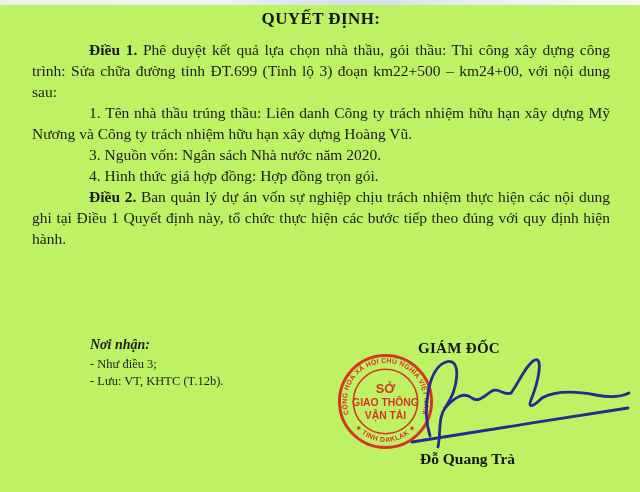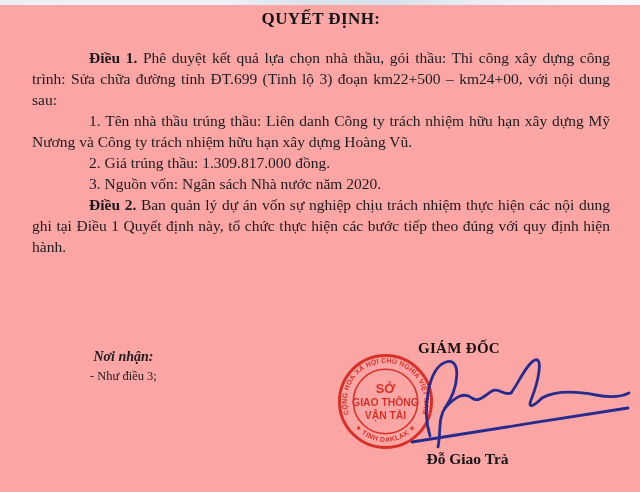--- a/index.html
+++ b/index.html
@@ -1,47 +1,47 @@
 <!DOCTYPE html>
 <html><head>
 <meta charset="utf-8">
 <style>
   html,body{margin:0;padding:0;background:#ffffff;}
   .page{
     position:relative;
     width:640px;height:492px;
-    background:#fca5a5;
+    background:#bef264;
     overflow:hidden;
     font-family:"Liberation Serif","DejaVu Serif",serif;
     color:#1c1c1e;
   }
   .top-strip{
     position:absolute;top:0;left:0;width:640px;height:5px;
     background:linear-gradient(90deg,#efefef 0%,#eef1f5 35%,#dbe2ec 48%,#d9e1ec 62%,#eaeef3 75%,#f8f8f8 100%);
   }
   .title{
     margin:9px 30px 0 32px;
     text-align:center;
     font-size:17px;
     font-weight:bold;
     letter-spacing:.4px;
     color:#141414;
   }
   .doc-body{
-    margin:18px 30px 0 32px;
+    margin:10px 30px 0 32px;
     font-size:15.5px;
     line-height:21px;
     text-align:justify;
   }
   .para{margin:0;text-indent:57px;}
   .lead{font-weight:bold;}
   .italic{font-style:italic;}
   .recipients{
-    position:absolute;left:90px;top:348px;
-    font-size:12.5px;line-height:17.5px;text-align:center;
+    position:absolute;left:90px;top:336px;
+    font-size:12.5px;line-height:17.5px;
   }
   .rec-label{font-size:14px;font-weight:bold;font-style:italic;margin-bottom:2px;}
   .sign-title{
     position:absolute;left:418px;top:340px;
     font-size:15px;font-weight:bold;letter-spacing:.3px;color:#141414;
   }
   .sign-name{
     position:absolute;left:405px;top:450px;width:125px;
     text-align:center;font-size:15.5px;font-weight:bold;color:#141414;
   }
@@ -57,28 +57,29 @@
 
 <div class="page">
 
   <div class="top-strip"></div>
 
   <h1 class="title">QUYẾT ĐỊNH:</h1>
 
   <div class="doc-body">
     <p class="para"><span class="lead">Điều 1.</span><span> Phê duyệt kết quả lựa chọn nhà thầu, gói thầu: Thi công xây dựng công trình: Sửa chữa đường tỉnh ĐT.699 (Tinh lộ 3) đoạn km22+500 – km24+00, với nội dung sau:</span></p>
     <p class="para">1. Tên nhà thầu trúng thầu: Liên danh Công ty trách nhiệm hữu hạn xây dựng Mỹ Nương và Công ty trách nhiệm hữu hạn xây dựng Hoàng Vũ.</p>
-    <p class="para">2. Giá trúng thầu: 1.309.817.000 đồng.</p>
     <p class="para">3. Nguồn vốn: Ngân sách Nhà nước năm 2020.</p>
+    <p class="para">4. Hình thức giá hợp đồng: Hợp đồng trọn gói.</p>
     <p class="para"><span class="lead">Điều 2.</span><span> Ban quản lý dự án vốn sự nghiệp chịu trách nhiệm thực hiện các nội dung ghi tại Điều 1 Quyết định này, tổ chức thực hiện các bước tiếp theo đúng với quy định hiện hành.</span></p>
   </div>
 
   <div class="recipients">
     <div class="rec-label">Nơi nhận:</div>
     <div>- Như điều 3;</div>
+    <div>- Lưu: VT, KHTC (T.12b).</div>
   </div>
 
   <div class="sign-title">GIÁM ĐỐC</div>
 
   <svg class="seal" width="99" height="99" viewBox="0 0 100 100" xmlns="http://www.w3.org/2000/svg" xmlns:xlink="http://www.w3.org/1999/xlink">
     <circle cx="50" cy="50" r="46.5" fill="none" stroke="#d6281e" stroke-width="3"></circle>
     <circle cx="50" cy="50" r="32.5" fill="none" stroke="#d6281e" stroke-width="1.6"></circle>
     <defs>
       <path id="arcTop" d="M 13.35 63.34 A 39 39 0 1 1 86.65 63.34" fill="none"></path>
       <path id="arcBottom" d="M 16.9 72.8 A 39.5 39.5 0 0 0 83.1 72.8" fill="none"></path>
@@ -97,15 +98,15 @@
   <svg class="sig" width="235" height="105" viewBox="0 0 235 105" xmlns="http://www.w3.org/2000/svg">
     <g fill="none" stroke="#252c8e" stroke-width="2.8" stroke-linecap="round" stroke-linejoin="round">
       <path d="M 30 88 C 22 62, 28 20, 46 14 C 62 9, 59 40, 45 60 C 38 70, 41 84, 38 99"></path>
       <path d="M 45 60 C 56 48, 64 44, 72 50 C 79 55, 85 47, 92 43 C 99 39, 103 48, 111 45"></path>
       <path d="M 111 45 C 118 36, 127 15, 135 12 C 143 9, 139 32, 131 52 C 127 62, 135 57, 142 50"></path>
       <path d="M 142 50 C 158 41, 180 44, 196 47 C 211 50, 221 49, 229 45"></path>
       <path d="M 12 94 C 70 85, 162 70, 228 60"></path>
     </g>
   </svg>
 
-  <div class="sign-name">Đỗ Giao Trà</div>
+  <div class="sign-name">Đỗ Quang Trà</div>
 
 </div>
 
 </body></html>

